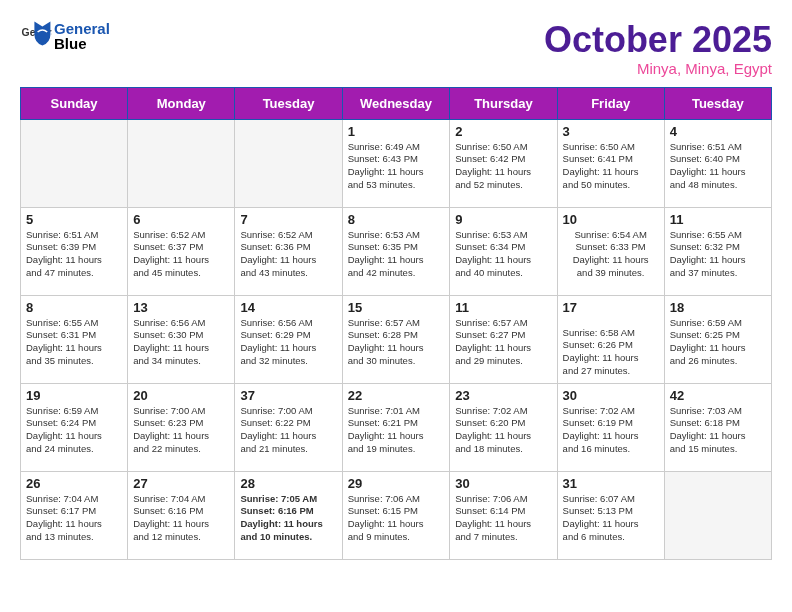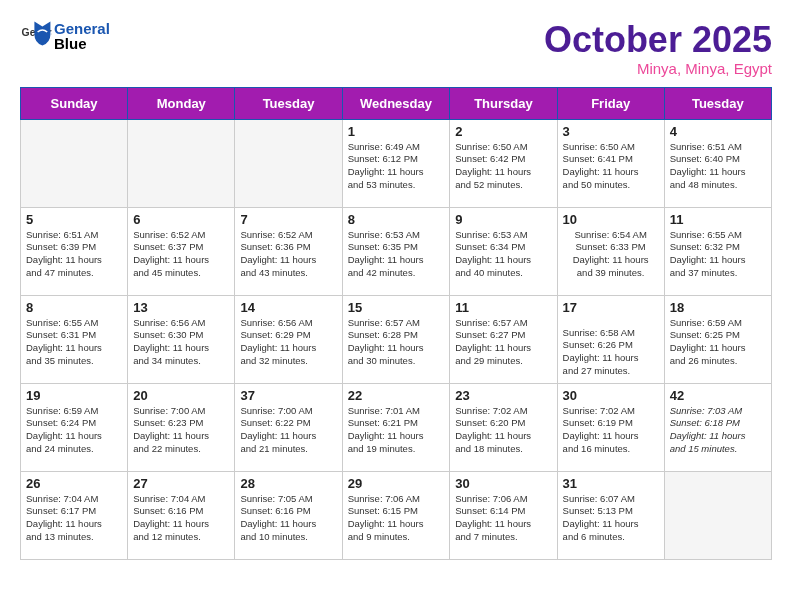--- a/index.html
+++ b/index.html
@@ -111,21 +111,21 @@
     </tr>
   </thead>
   <tbody id="calendar-body">
   <tr>
         <td class="empty"></td>
         <td class="empty"></td>
         <td class="empty"></td>
         <td>
           <span class="day-num">1</span>
           <div class="day-info" style="white-space: pre-line;">Sunrise: 6:49 AM
-Sunset: 6:12 PM
+Sunset: 6:43 PM
 Daylight: 11 hours
 and 53 minutes.</div>
         </td>
         <td>
           <span class="day-num">2</span>
           <div class="day-info" style="white-space: pre-line;">Sunrise: 6:50 AM
 Sunset: 6:42 PM
 Daylight: 11 hours
 and 52 minutes.</div>
         </td>
@@ -284,21 +284,21 @@
         </td>
         <td>
           <span class="day-num">30</span>
           <div class="day-info" style="white-space: pre-line;">Sunrise: 7:02 AM
 Sunset: 6:19 PM
 Daylight: 11 hours
 and 16 minutes.</div>
         </td>
         <td>
           <span class="day-num">42</span>
-          <div class="day-info" style="white-space: pre-line; font-style: italic;">Sunrise: 7:03 AM
+          <div class="day-info" style="white-space: pre-line;">Sunrise: 7:03 AM
 Sunset: 6:18 PM
 Daylight: 11 hours
 and 15 minutes.</div>
         </td>
       </tr>
       <tr>
         <td>
           <span class="day-num">26</span>
           <div class="day-info" style="white-space: pre-line;">Sunrise: 7:04 AM
 Sunset: 6:17 PM
@@ -307,21 +307,21 @@
         </td>
         <td>
           <span class="day-num">27</span>
           <div class="day-info" style="white-space: pre-line;">Sunrise: 7:04 AM
 Sunset: 6:16 PM
 Daylight: 11 hours
 and 12 minutes.</div>
         </td>
         <td>
           <span class="day-num">28</span>
-          <div class="day-info" style="white-space: pre-line;">Sunrise: 7:05 AM
+          <div class="day-info" style="white-space: pre-line; font-weight: bold;">Sunrise: 7:05 AM
 Sunset: 6:16 PM
 Daylight: 11 hours
 and 10 minutes.</div>
         </td>
         <td>
           <span class="day-num">29</span>
           <div class="day-info" style="white-space: pre-line;">Sunrise: 7:06 AM
 Sunset: 6:15 PM
 Daylight: 11 hours
 and 9 minutes.</div>

